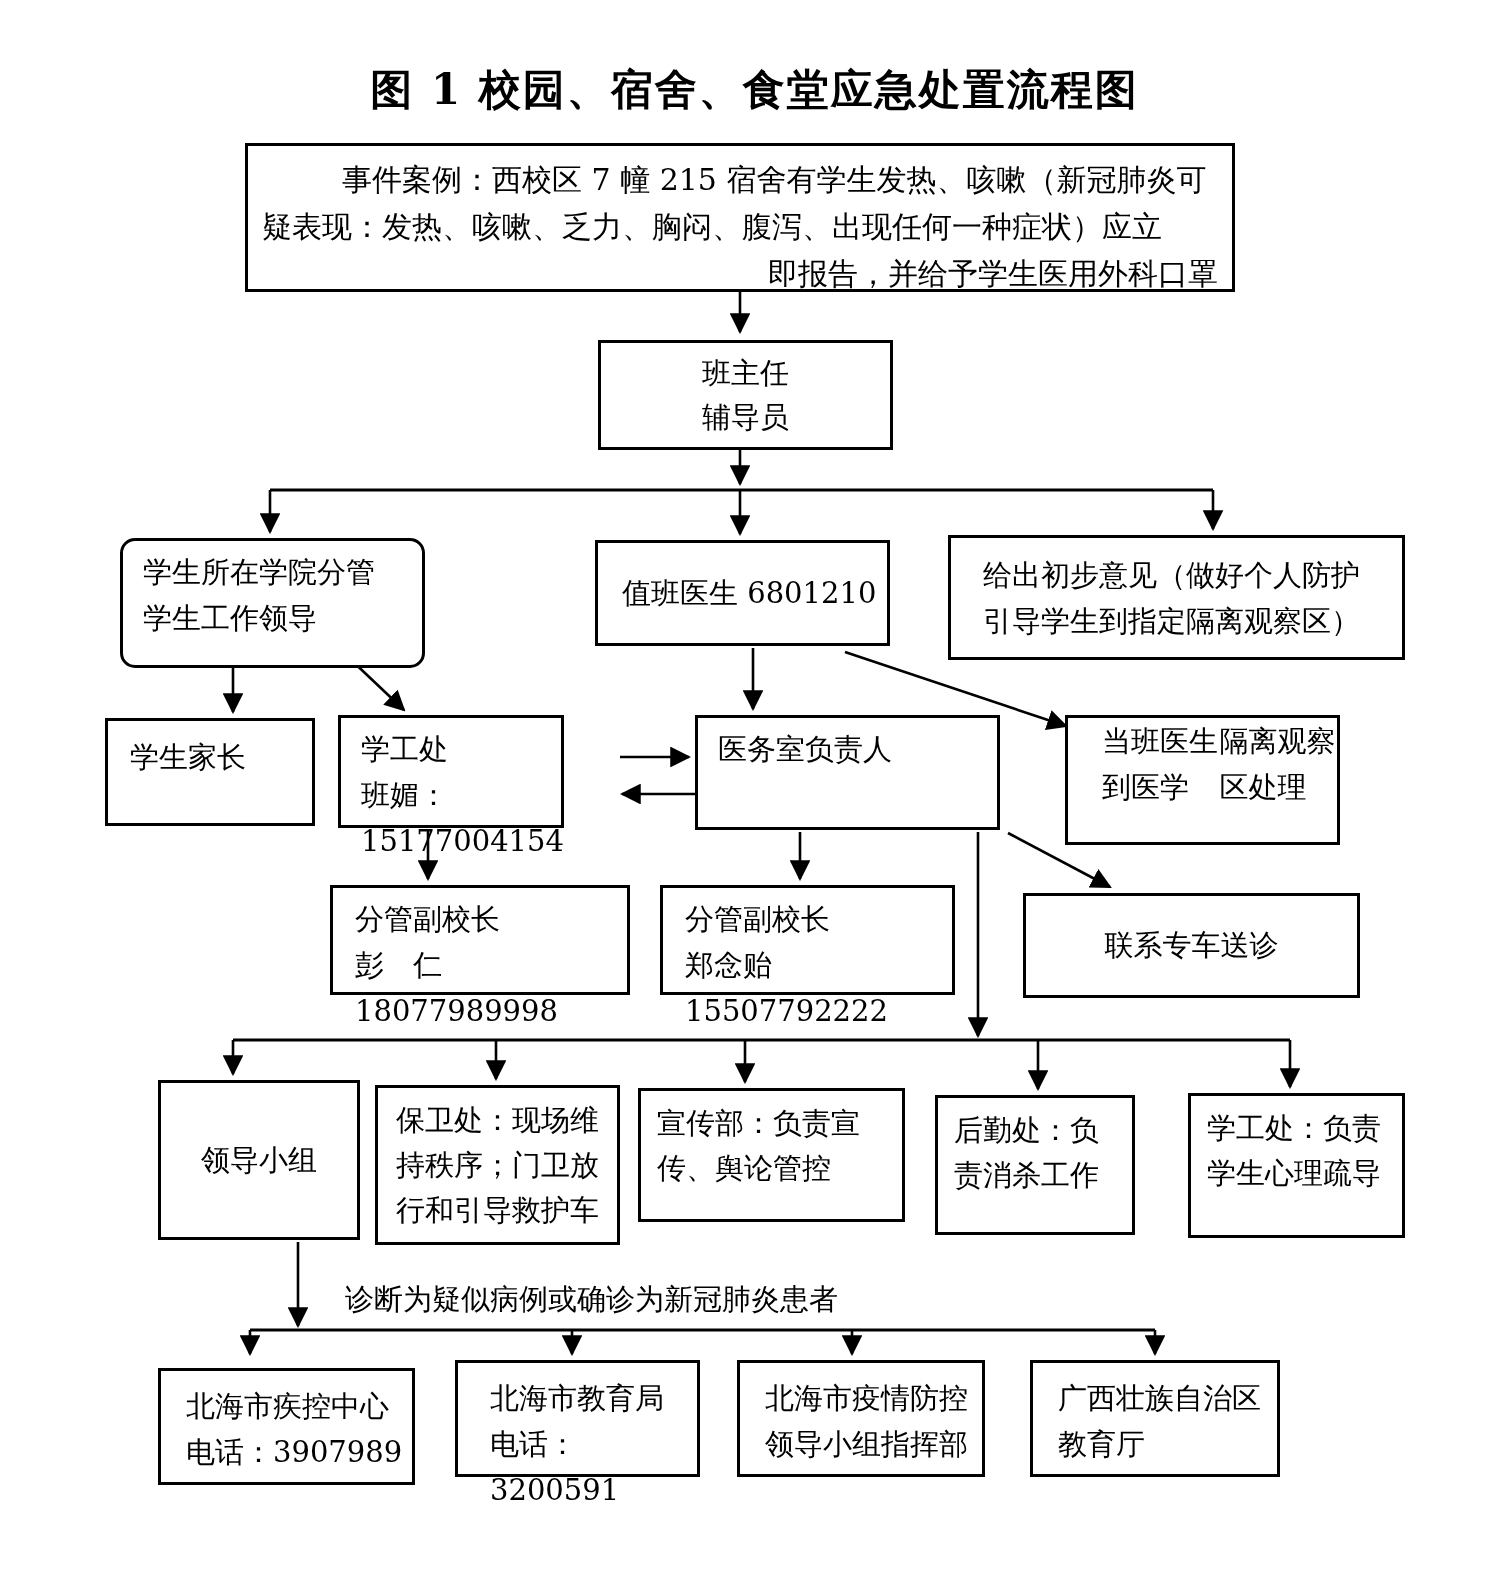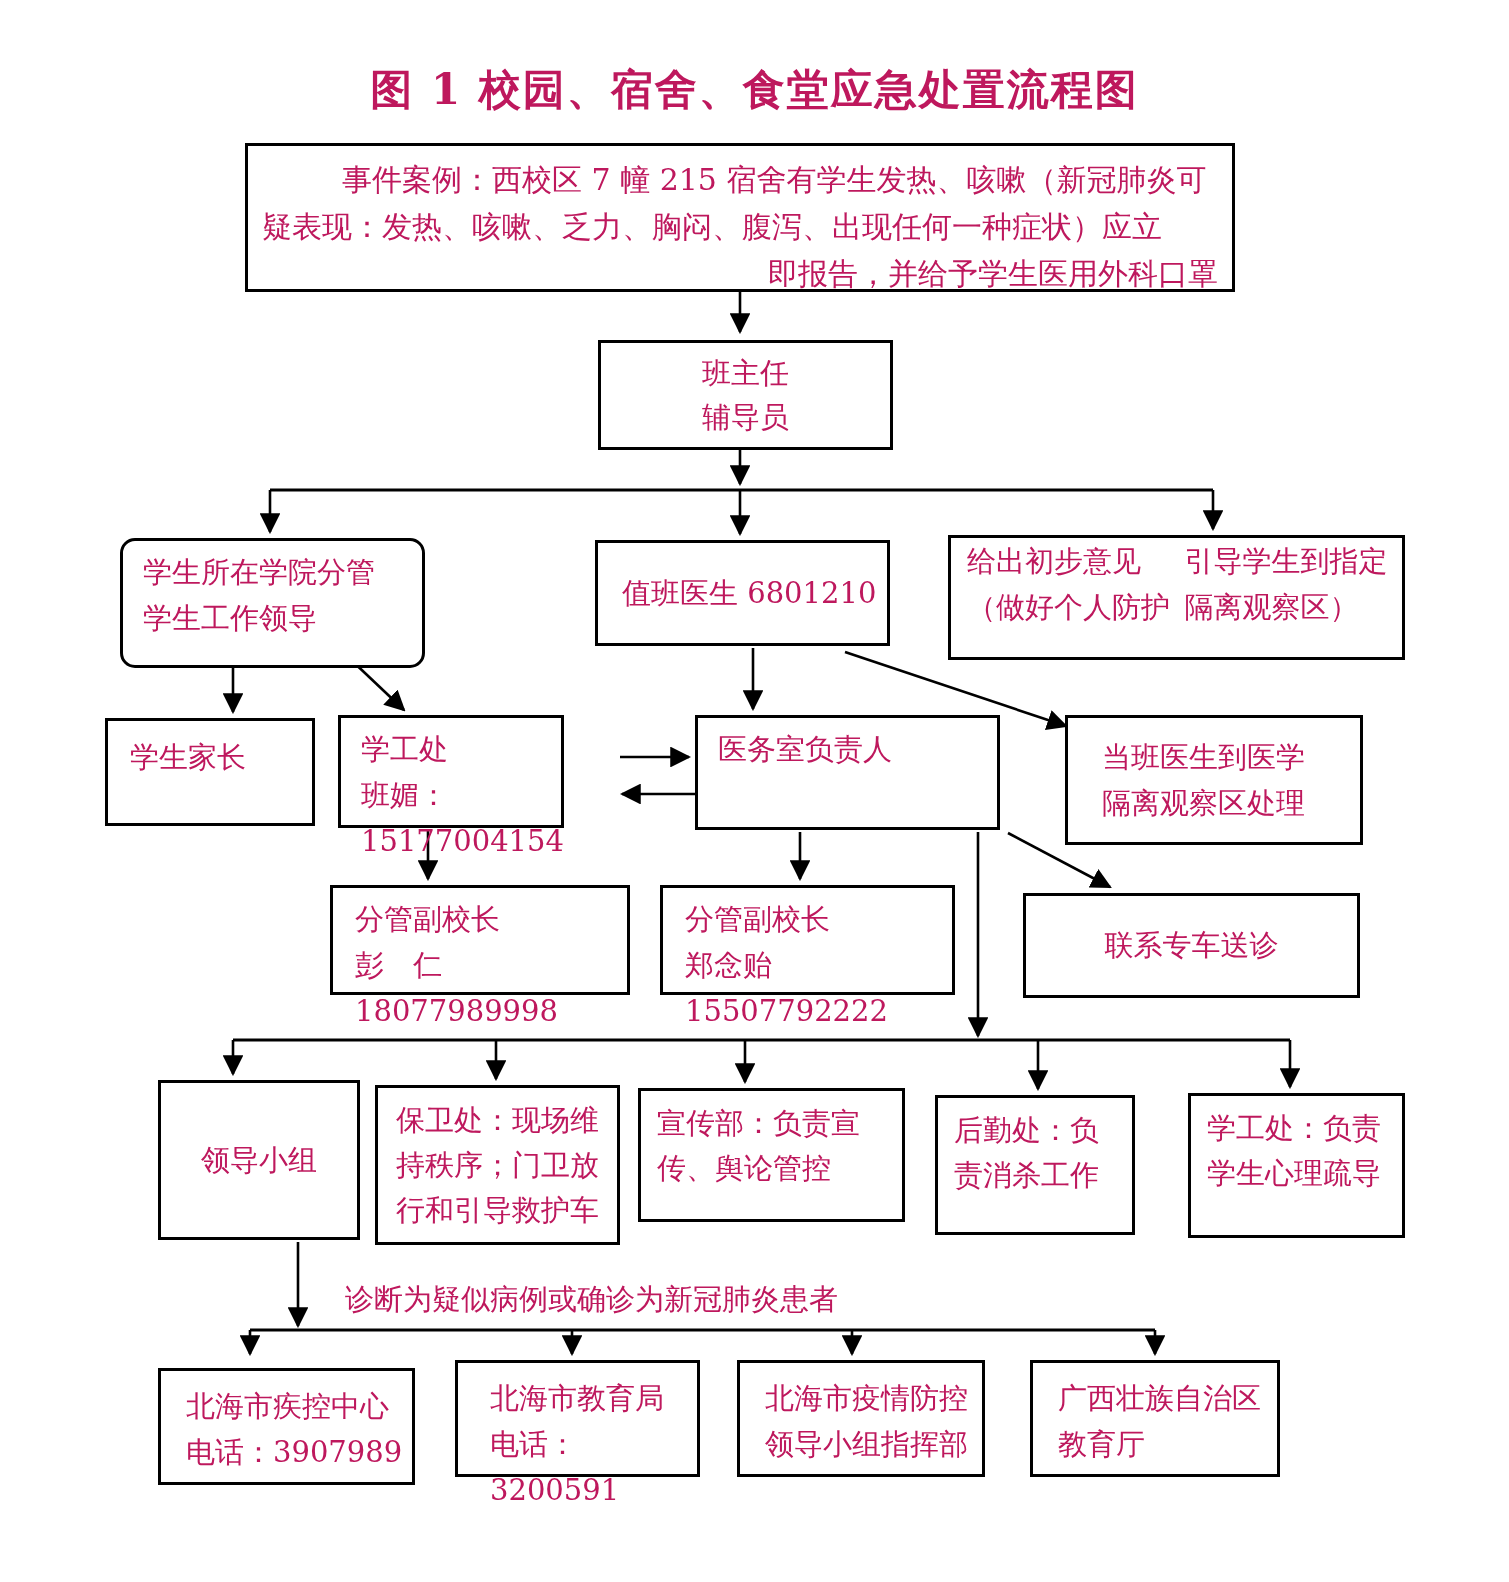--- a/index.html
+++ b/index.html
@@ -1,38 +1,38 @@
 <!DOCTYPE html>
 <html><head>
 <meta charset="utf-8">
 <style>
   html,body{margin:0;padding:0;background:#ffffff;}
   .stage{
     position:relative;width:1509px;height:1582px;background:#ffffff;
-    font-family:"DejaVu Serif","Liberation Serif",serif;color:#be185d;
+    font-family:"DejaVu Serif","Liberation Serif",serif;color:#000000;
   }
   .title{
     position:absolute;left:0;top:62px;width:100%;text-align:center;
     font-size:42px;font-weight:bold;letter-spacing:2px;
   }
   .box{
     position:absolute;border:3px solid #000;box-sizing:border-box;
     font-size:29px;line-height:45px;background:#fff;
   }
   .case{left:245px;top:143px;width:990px;height:149px;font-size:30px;line-height:47px;padding:10px 14px;}
   .case .l1{text-indent:80px;}
   .case .l3{text-align:right;}
   .head-teacher{left:598px;top:340px;width:295px;height:110px;display:flex;flex-direction:column;justify-content:center;align-items:center;line-height:44px;}
   .college{left:120px;top:538px;width:305px;height:130px;padding:8px 0 0 20px;line-height:46px;border-radius:15px;}
   .duty{left:595px;top:540px;width:295px;height:106px;display:flex;align-items:center;padding-left:24px;}
-  .opinion{left:948px;top:535px;width:457px;height:125px;display:flex;flex-direction:row;justify-content:center;padding-left:16px;line-height:46px;}
+  .opinion{left:948px;top:535px;width:457px;height:125px;display:flex;flex-direction:column;justify-content:center;padding-left:32px;line-height:46px;}
   .parents{left:105px;top:718px;width:210px;height:108px;padding:14px 0 0 22px;}
   .sa{left:338px;top:715px;width:226px;height:113px;padding:8px 0 0 20px;line-height:46px;}
   .clinic{left:695px;top:715px;width:305px;height:115px;padding:8px 0 0 20px;line-height:46px;}
-  .isolation{left:1065px;top:715px;width:298px;height:130px;display:flex;flex-direction:column;justify-content:center;padding-left:34px;line-height:46px;}
+  .isolation{left:1065px;top:715px;width:275px;height:130px;display:flex;justify-content:center;padding-left:34px;line-height:46px;}
   .vp1{left:330px;top:885px;width:300px;height:110px;padding:8px 0 0 22px;line-height:46px;}
   .vp2{left:660px;top:885px;width:295px;height:110px;padding:8px 0 0 22px;line-height:46px;}
   .car{left:1023px;top:893px;width:337px;height:105px;display:flex;align-items:center;justify-content:center;}
   .leading{left:158px;top:1080px;width:202px;height:160px;display:flex;align-items:center;justify-content:center;}
   .security{left:375px;top:1085px;width:245px;height:160px;padding:10px 14px 0 18px;line-height:45px;}
   .propaganda{left:638px;top:1088px;width:267px;height:134px;padding:10px 12px 0 16px;line-height:45px;}
   .logistics{left:935px;top:1095px;width:200px;height:140px;padding:10px 10px 0 16px;line-height:45px;}
   .psy{left:1188px;top:1093px;width:217px;height:145px;padding:10px 10px 0 16px;line-height:45px;}
   .diag-label{position:absolute;left:345px;top:1280px;font-size:29px;}
   .cdc{left:158px;top:1360px;width:257px;height:117px;padding:12px 0 0 25px;line-height:46px;margin-top:8px;}

